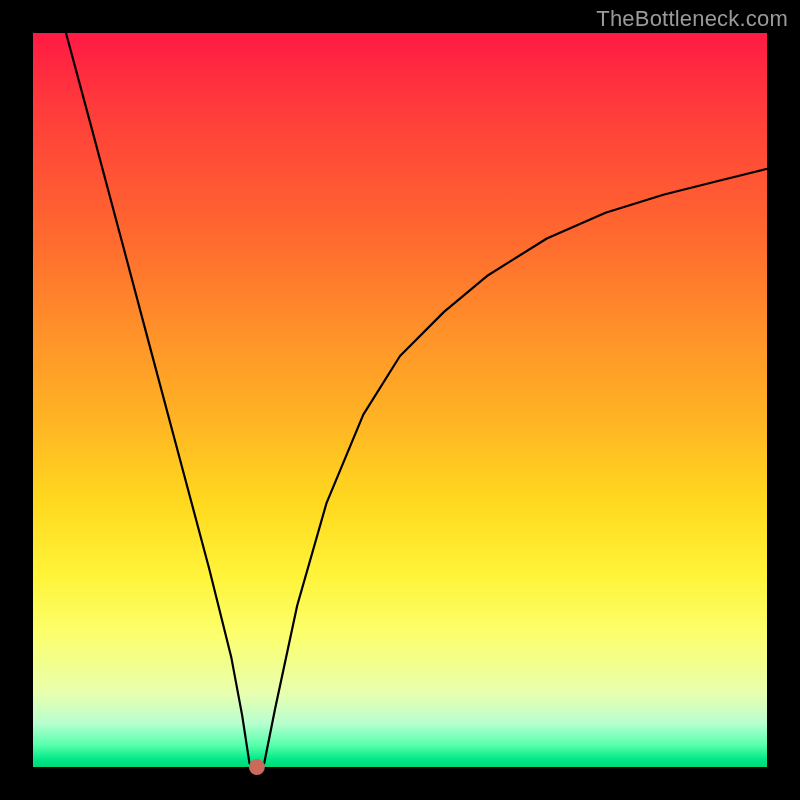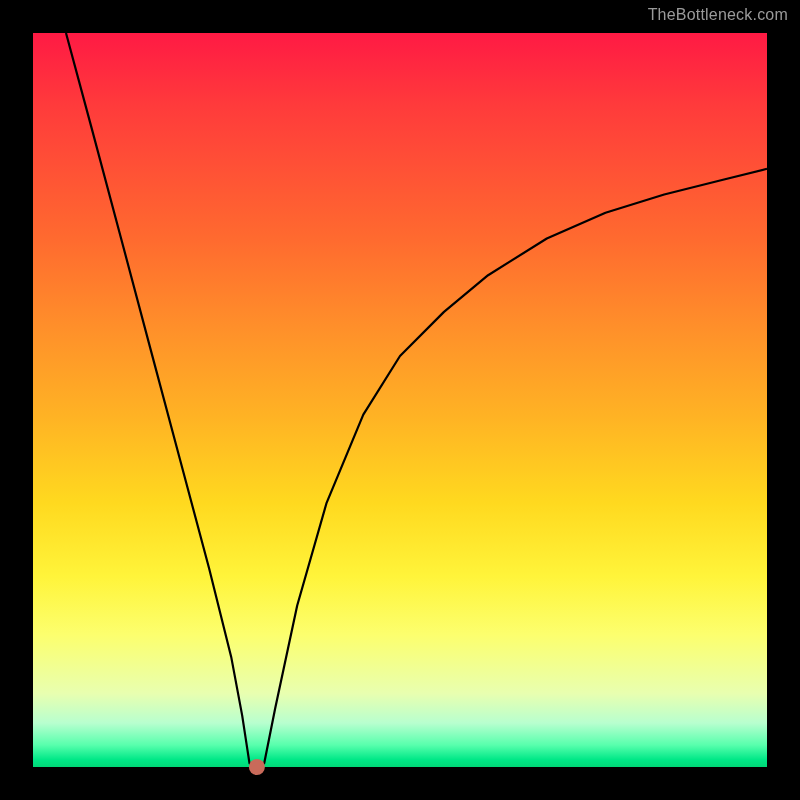--- a/index.html
+++ b/index.html
@@ -40,21 +40,21 @@
       #58ffad 97%,
       #00e887 99%,
       #00d877 100%
     );
   }
   .watermark {
     position: absolute;
     top: 6px;
     right: 12px;
     color: #9a9a9a;
-    font-size: 16px;
+    font-size: 22px;
     font-weight: 500;
     letter-spacing: 0.2px;
     user-select: none;
   }
   svg.curve {
     position: absolute;
     left: 0; top: 0;
     width: 734px;
     height: 734px;
     overflow: visible;

